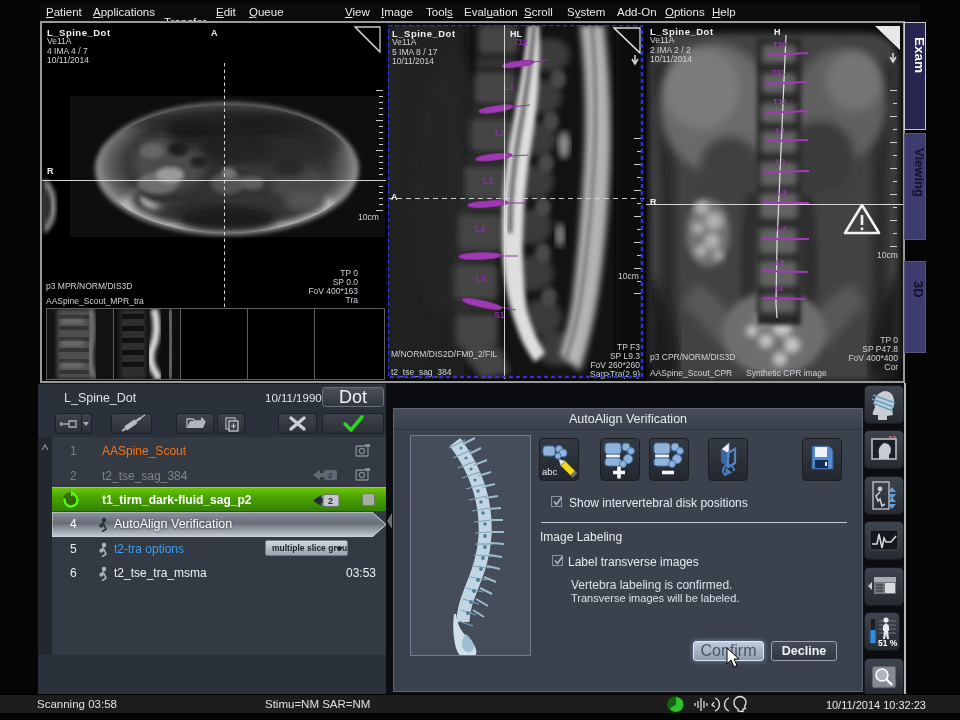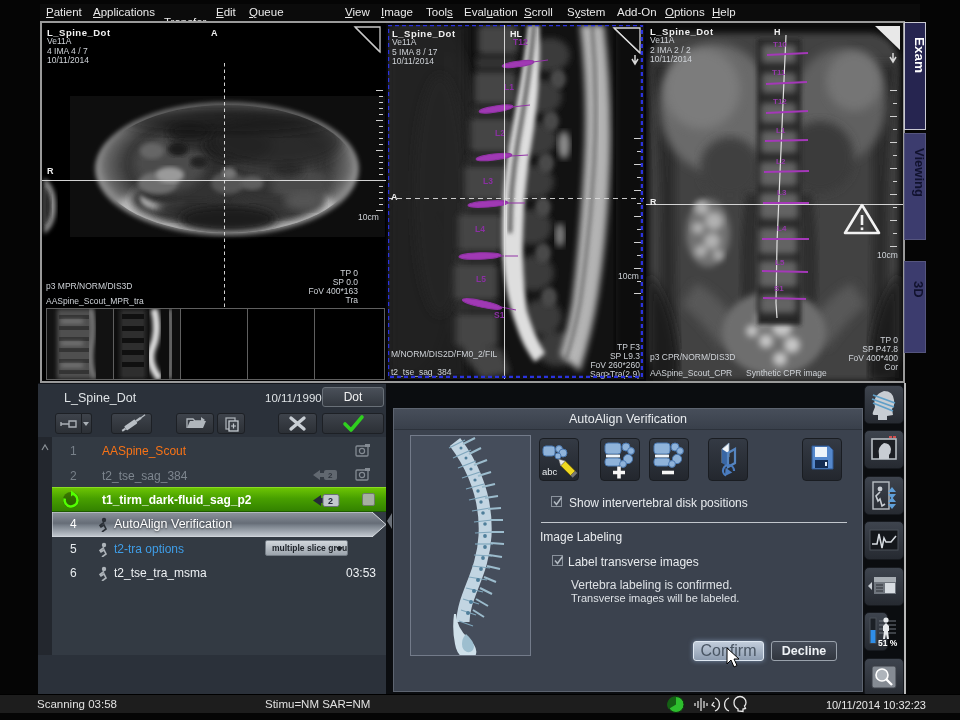--- a/index.html
+++ b/index.html
@@ -456,21 +456,21 @@
     <div class="abs" style="left:-32px;top:46px;width:86px;height:22px;transform:rotate(90deg);color:#11122e;font-size:13px;font-weight:bold;">Viewing</div>
   </div>
   <div class="abs" style="left:904px;top:261px;width:22px;height:92px;background:#3c3c6e;border:1px solid #55557e;">
     <div class="abs" style="left:-22px;top:40px;width:64px;height:22px;transform:rotate(90deg);color:#11122e;font-size:13px;font-weight:bold;">3D</div>
   </div>
 
   <div class="abs" id="panel" style="left:38px;top:383px;width:348px;height:311px;background:#2b313a;border-top:1px solid #11141a;">
 
     <span class="t" style="left:26px;top:7px;color:#dfe3e6;font-size:12.5px;">L_Spine_Dot</span>
     <span class="t" style="left:227px;top:8px;color:#dfe3e6;font-size:11.5px;">10/11/1990</span>
-    <div class="abs" style="left:284px;top:3px;width:62px;height:20px;background:linear-gradient(#4a5059,#32373e);border:1px solid #697078;border-radius:3px;color:#f2f2f2;font-size:12px;text-align:center;line-height:18px;">Dot</div>
+    <div class="abs" style="left:284px;top:3px;width:62px;height:20px;background:linear-gradient(#4a5059,#32373e);border:1px solid #697078;border-radius:3px;color:#f2f2f2;font-size:18px;text-align:center;line-height:18px;">Dot</div>
 
     <div class="abs" style="left:17px;top:29px;width:27px;height:21px;background:linear-gradient(#3e434b,#2c3036);border:1px solid #1d2025;border-radius:3px 0 0 3px;">
       <svg width="25" height="19">
           <path d="M5,10 h8 m0,-3 h7 v6 h-7 z M5,8 v4" stroke="#aab0b6" stroke-width="1.4" fill="none"></path>
         </svg>
     </div>
     <div class="abs" style="left:44px;top:29px;width:10px;height:21px;background:linear-gradient(#3e434b,#2c3036);border:1px solid #1d2025;border-left:none;border-radius:0 3px 3px 0;">
       <svg width="8" height="19">
           <path d="M1,8 l3,4 l3,-4" fill="#aab0b6"></path>
         </svg>
@@ -816,21 +816,21 @@
         <rect x="9" y="9" width="22" height="17" fill="#70767e"></rect>
         <rect x="9" y="9" width="22" height="5" fill="#a8aeb4"></rect>
         <rect x="20" y="15" width="10" height="10" fill="#d8dde2"></rect>
         <g stroke="#2a2e34" stroke-width="1">
             <line x1="11" y1="17" x2="18" y2="17"></line>
             <line x1="11" y1="20" x2="18" y2="20"></line>
             <line x1="11" y1="23" x2="18" y2="23"></line>
           </g>
       </svg>
     </div>
-    <div class="abs" style="left:1px;top:229px;width:24px;height:39px;background:linear-gradient(#3e444e,#262a31);border:1px solid #171a1f;border-radius:5px;">
+    <div class="abs" style="left:1px;top:229px;width:36px;height:39px;background:linear-gradient(#3e444e,#262a31);border:1px solid #171a1f;border-radius:5px;">
       <svg width="38" height="37">
         <rect x="5" y="5" width="6" height="25" fill="#1c2026" stroke="#4a5058"></rect>
         <rect x="5.5" y="17" width="5" height="13" fill="#2f8ee8"></rect>
         <g stroke="#70767e" stroke-width="1">
             <line x1="14" y1="8" x2="31" y2="8"></line>
             <line x1="14" y1="12" x2="31" y2="12"></line>
             <line x1="14" y1="16" x2="31" y2="16"></line>
             <line x1="14" y1="20" x2="31" y2="20"></line>
           </g>
         <circle cx="21" cy="7" r="2.6" fill="#e8ebee"></circle>

